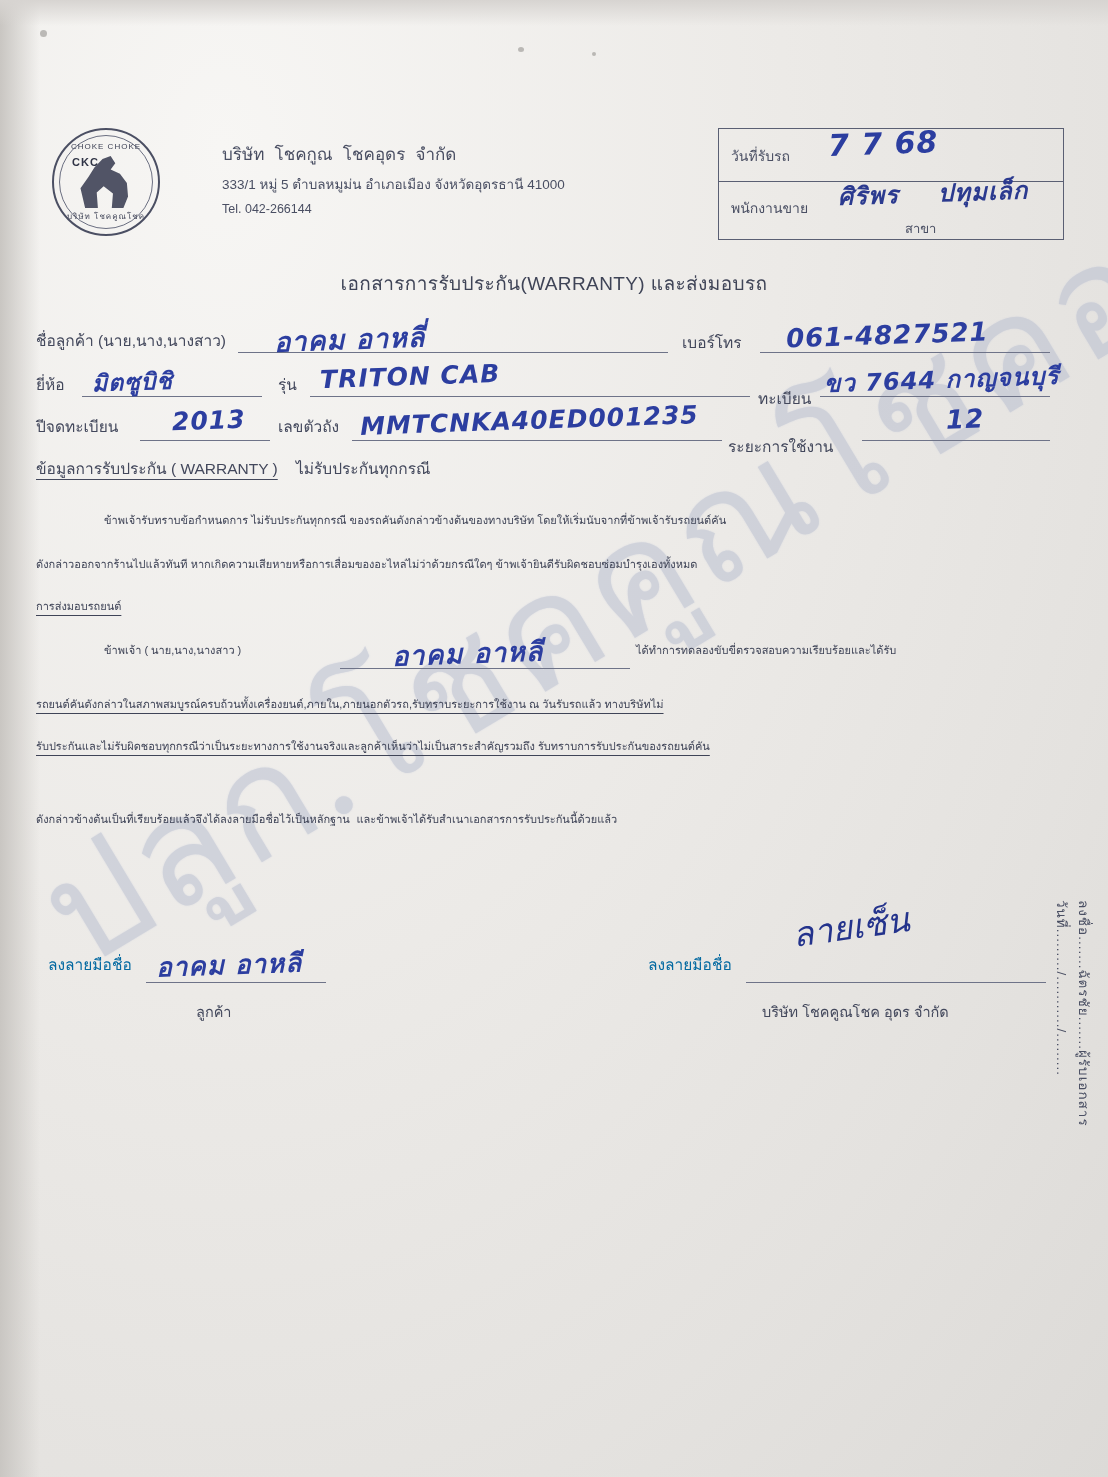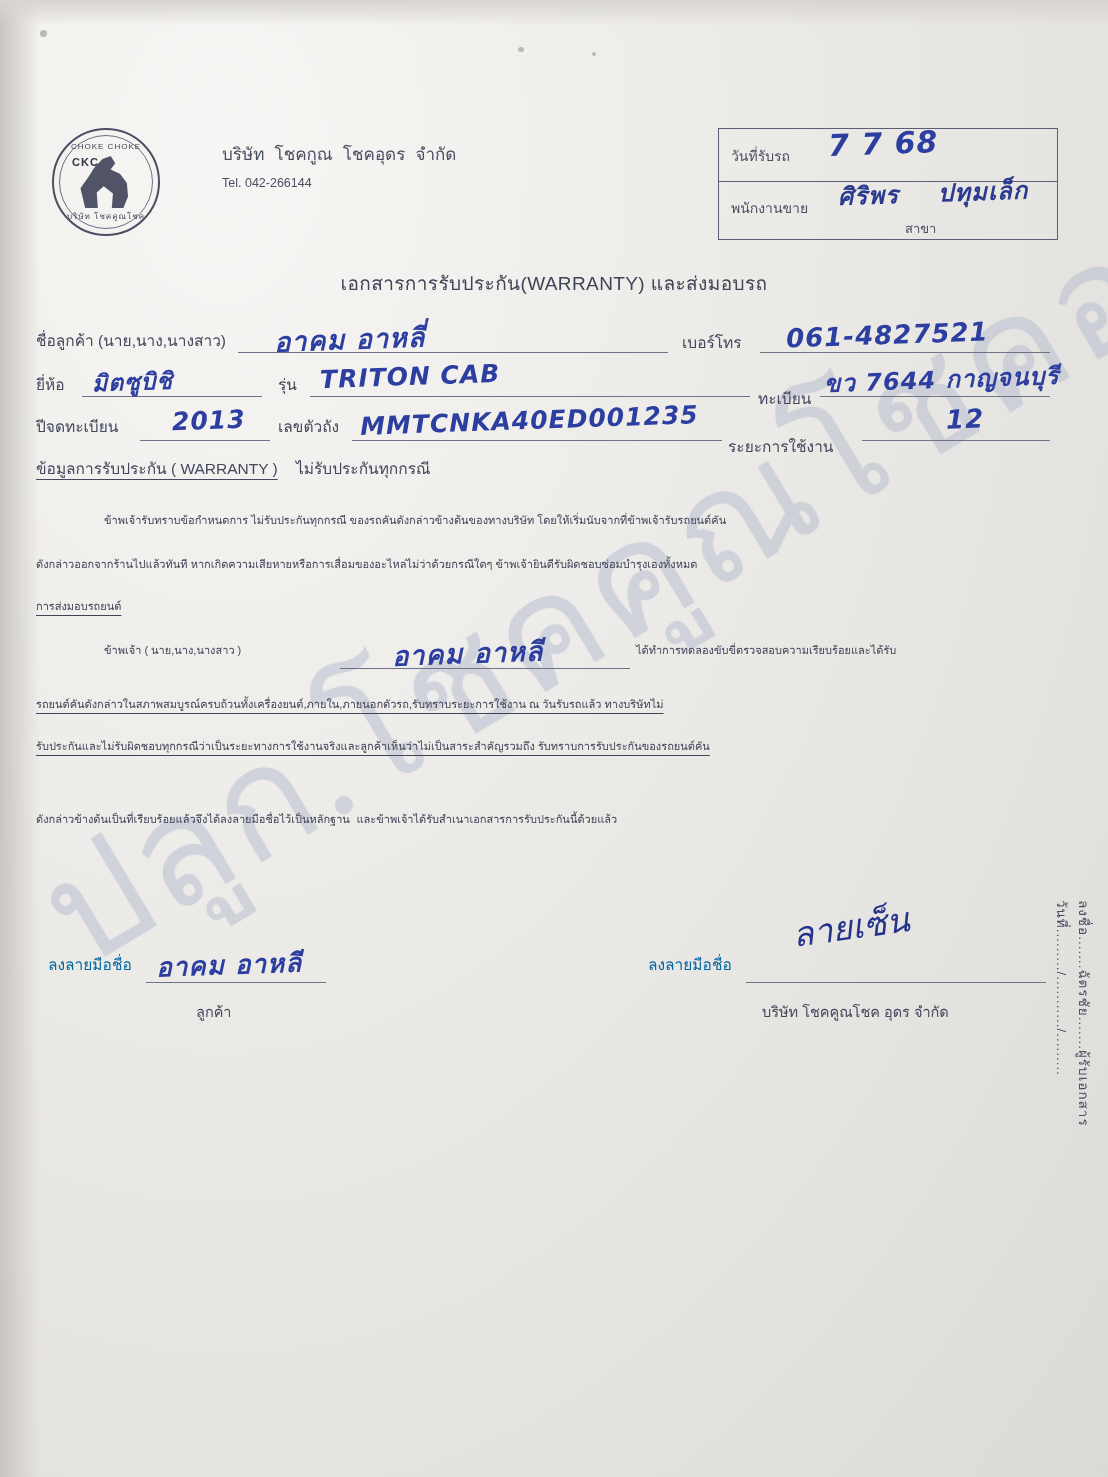--- a/index.html
+++ b/index.html
@@ -77,20 +77,21 @@
     line-height:1.9;
   }
   .company .c-name{font-size:17px;font-family:Liberation Mono, monospace;}
   .company .c-addr{font-size:13.5px;}
   .company .c-tel{font-size:12.5px;}
 
   
   .recv-box{
     position:absolute;left:718px;top:128px;width:338px;height:110px;
     border:1.6px solid #5a5f73;
+    padding-left:6px;
   }
   .recv-box .divider{
     position:absolute;left:0;top:52px;width:100%;height:1.4px;background:#5a5f73;
   }
   .recv-lbl{position:absolute;font-size:14px;color:#4a4f63;}
   .recv-l1{left:12px;top:16px;}
   .recv-l2{left:12px;top:68px;}
   .recv-sub{position:absolute;font-size:13px;color:#4a4f63;left:186px;top:68px;margin-top:21px;}
 
   
@@ -164,20 +165,21 @@
 <div class="logo">
   <div class="ring"></div>
   <div class="cap-top">CHOKE CHOKE</div>
   <div class="horse"></div>
   <div class="cxc">CKC</div>
   <div class="cap-bot">บริษัท โชคคูณโชค</div>
 </div>
 
 <div class="company">
   <div class="c-name">บริษัท โชคกูณ โชคอุดร จำกัด</div>
+  <div class="c-addr">333/1 หมู่ 5 ตำบลหมูม่น อำเภอเมือง จังหวัดอุดรธานี 41000</div>
   <div class="c-tel">Tel. 042-266144</div>
 </div>
 
 <div class="recv-box">
   <div class="divider"></div>
   <div class="recv-lbl recv-l1">วันที่รับรถ</div>
   <div class="recv-lbl recv-l2">พนักงานขาย</div>
   <div class="recv-sub">สาขา</div>
 </div>
 <div class="hw" style="left:828px;top:126px;font-size:30px;">7  7  68</div>

